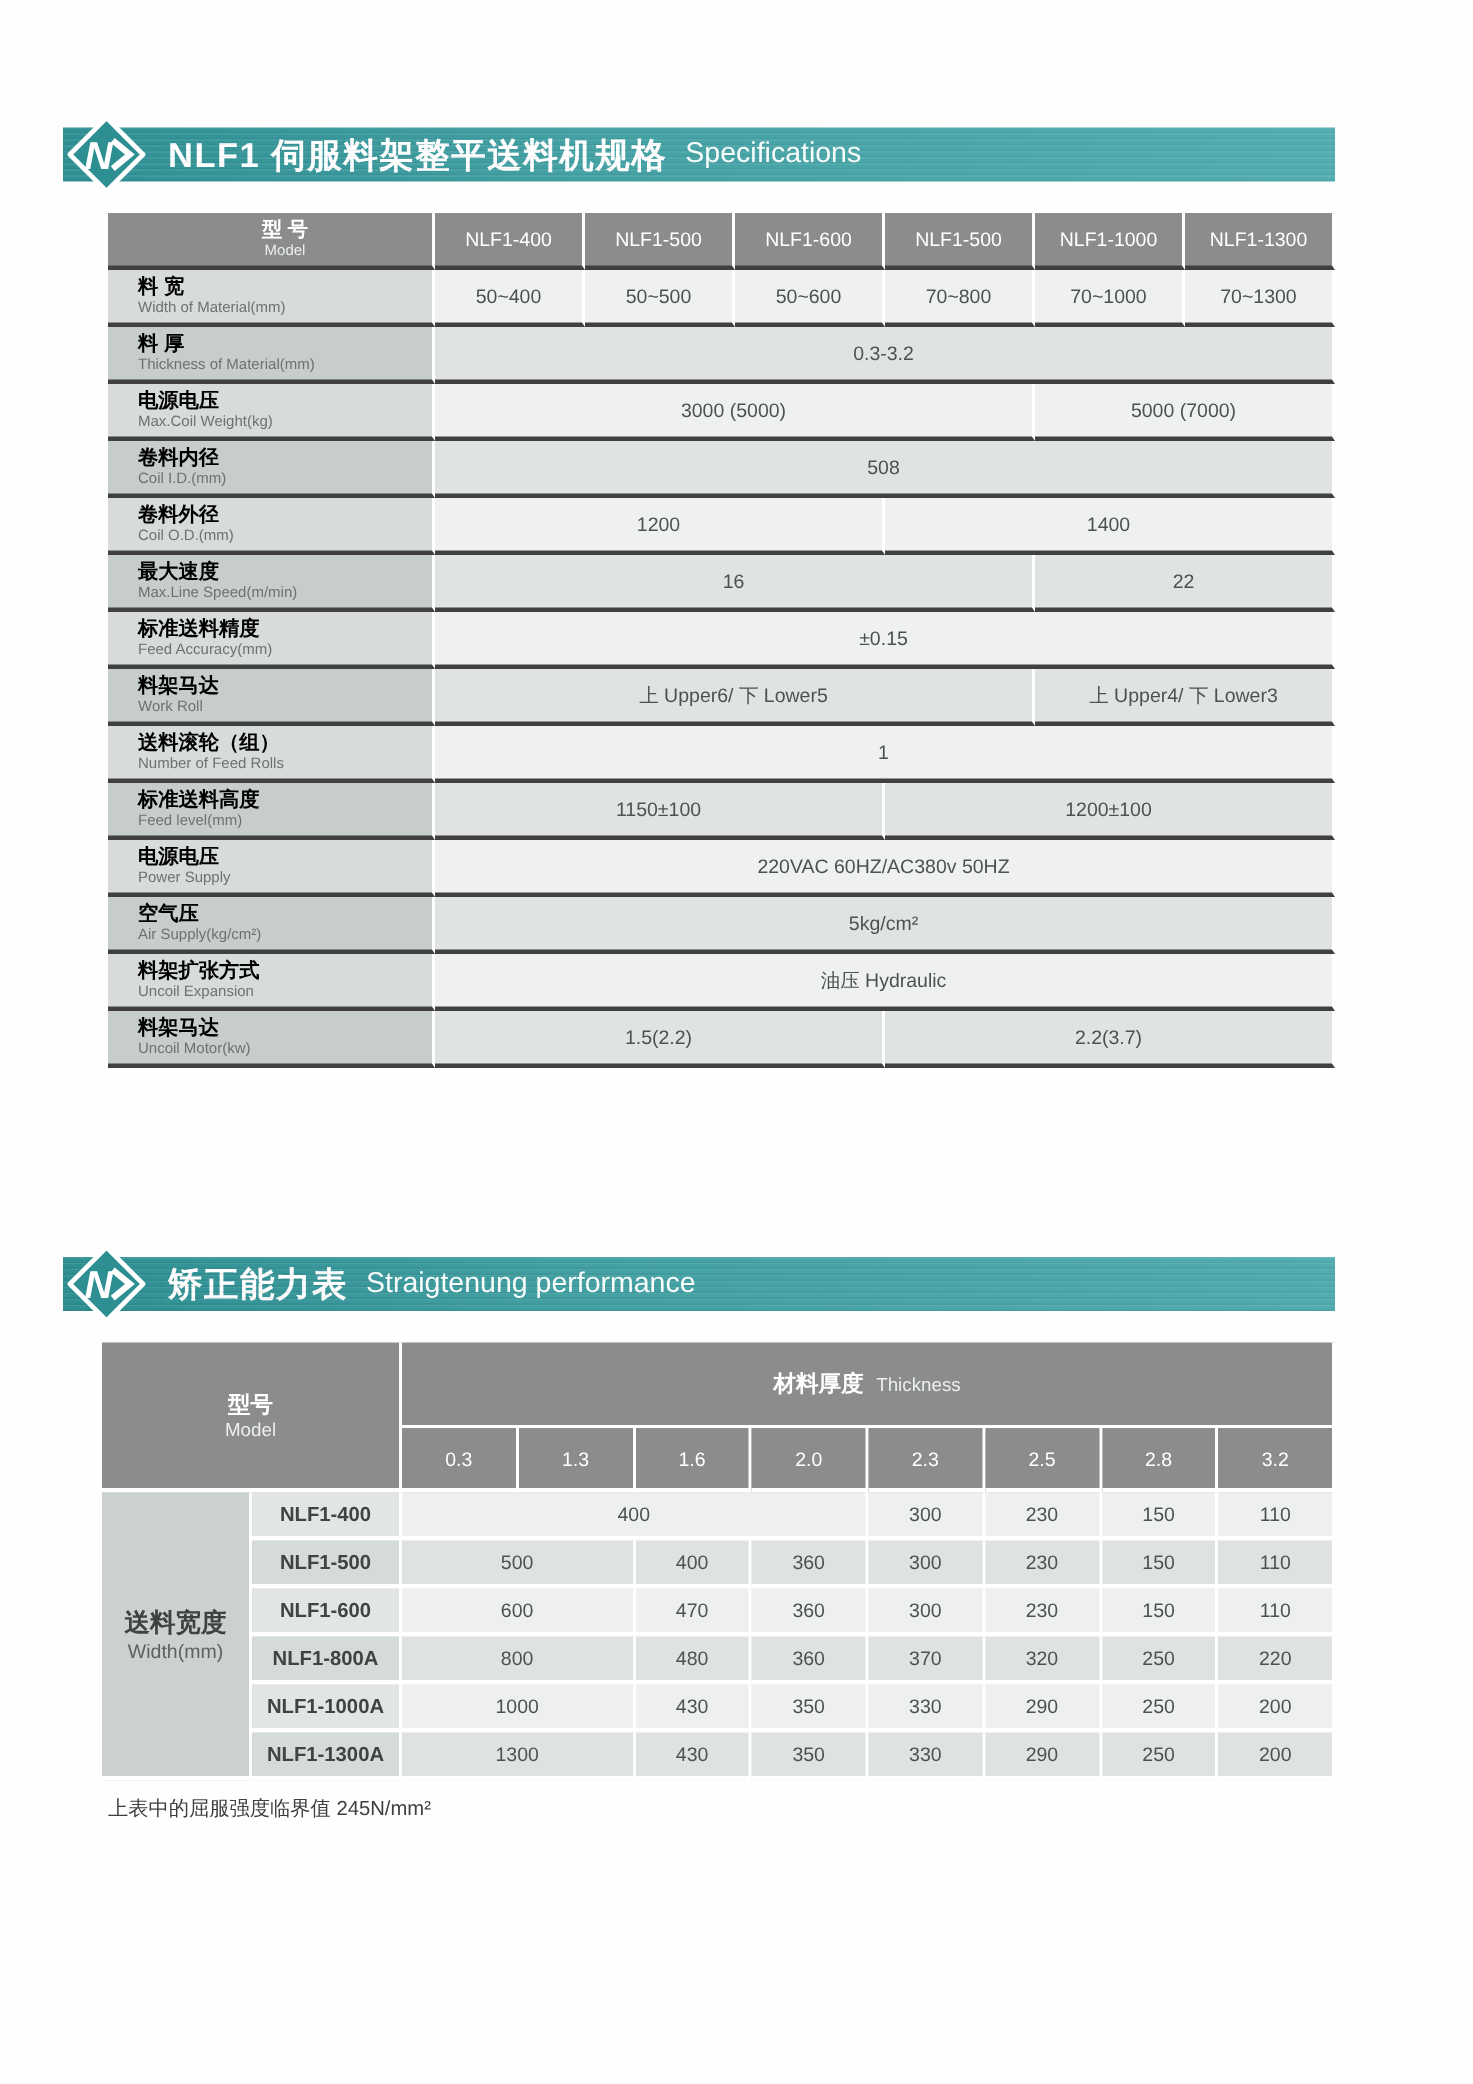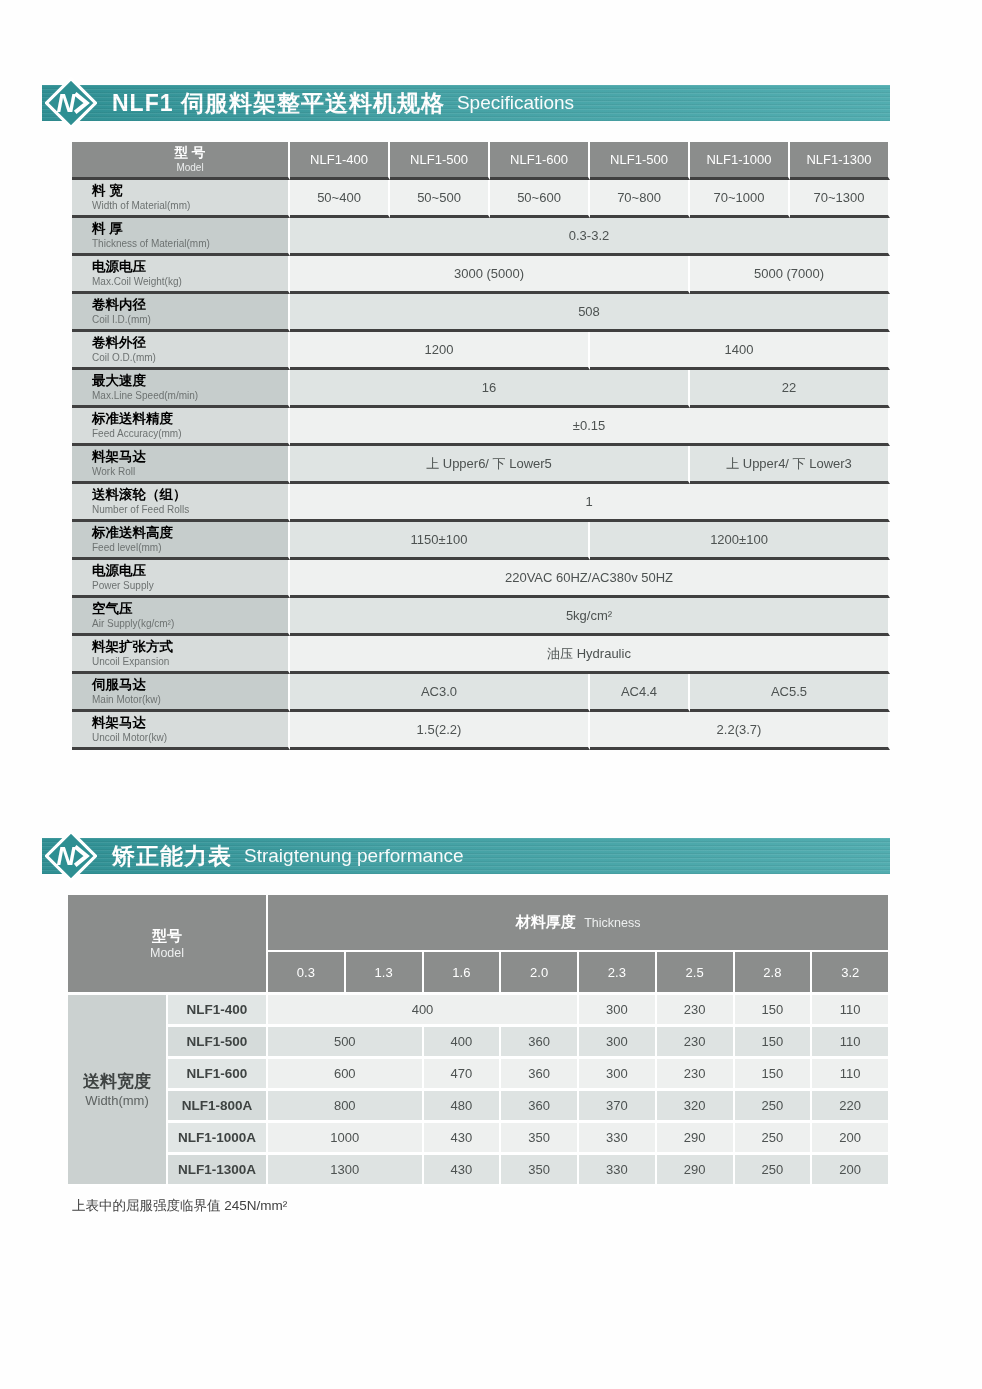--- a/index.html
+++ b/index.html
@@ -199,29 +199,20 @@
     </tr>
     <tr>
       <td class="lbl">
         <div class="zh">料架扩张方式</div>
         <div class="en">Uncoil Expansion</div>
       </td>
       <td class="val" colspan="6">油压 Hydraulic</td>
     </tr>
     <tr>
       <td class="lbl">
-        <div class="zh">伺服马达</div>
-        <div class="en">Main Motor(kw)</div>
-      </td>
-      <td class="val" colspan="3">AC3.0</td>
-      <td class="val" colspan="1">AC4.4</td>
-      <td class="val" colspan="2">AC5.5</td>
-    </tr>
-    <tr>
-      <td class="lbl">
         <div class="zh">料架马达</div>
         <div class="en">Uncoil Motor(kw)</div>
       </td>
       <td class="val" colspan="3">1.5(2.2)</td>
       <td class="val" colspan="3">2.2(3.7)</td>
     </tr>
   </tbody>
     </table>
 
   <div class="banner" style="top:838px;">

